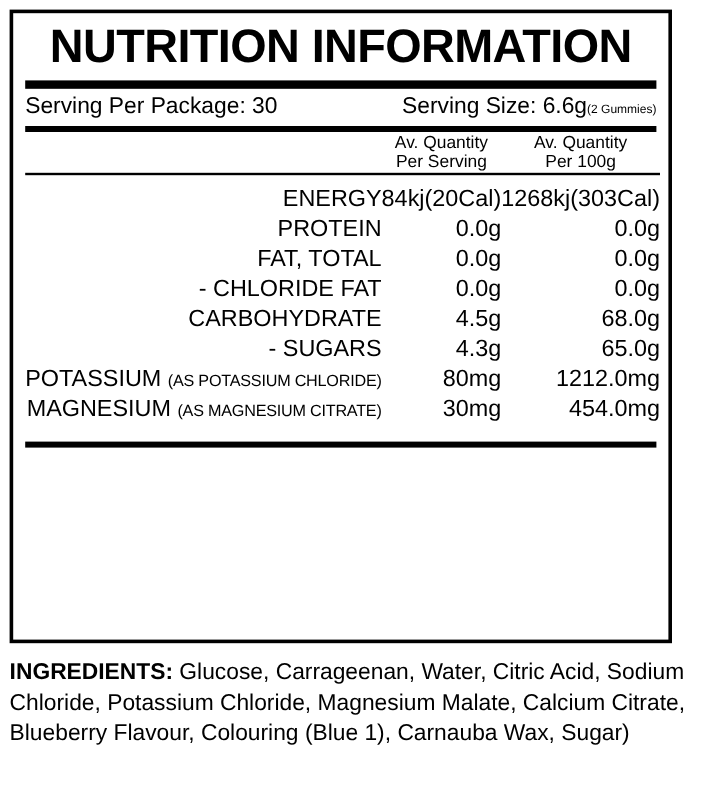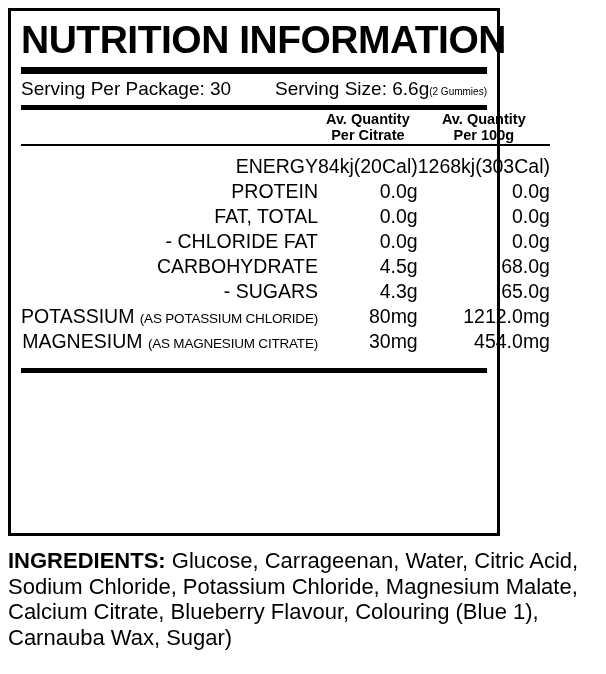--- a/index.html
+++ b/index.html
@@ -12,21 +12,21 @@
     height: 674px;
     font-family: "Liberation Sans", sans-serif;
     color: #000000;
     overflow: hidden;
   }
 
   .panel {
     position: absolute;
     left: 8px;
     top: 8px;
-    width: 492px;
+    width: 552px;
     height: 528px;
     border: 3px solid #000000;
     box-sizing: border-box;
     background: #ffffff;
     padding-left: 32px;
   }
 
   .inner {
     position: absolute;
     left: 10px;
@@ -84,38 +84,38 @@
   }
   td.val {
     text-align: right;
     white-space: nowrap;
   }
   .col-serving { width: 150px; }
   .col-100g { width: 168px; }
 
   .hdr td {
     font-size: 14.5px;
-    font-weight: bold;
+    font-weight: normal;
     text-align: center;
     line-height: 16px;
     padding: 5px 0 6px 0;
   }
   .qualifier {
     font-size: 13.5px;
     letter-spacing: -0.2px;
   }
 
   .spacer-row td { height: 6px; padding: 0; }
 
   .ingredients {
     position: absolute;
     left: 8px;
     top: 548px;
     width: 592px;
-    font-size: 22px;
+    font-size: 19px;
     line-height: 25.5px;
   }
   .ingredients b { font-weight: bold; }
 </style>
 </head>
 <body>
 
 <div class="panel">
   <div class="inner">
 
@@ -131,21 +131,21 @@
     </div>
 
     <div class="rule-med"></div>
 
     <table class="nutrition">
       <tbody>
         <tr class="hdr">
           <td class="name"></td>
           <td class="col-serving">
             <div>Av. Quantity</div>
-            <div>Per Citrate</div>
+            <div>Per Serving</div>
           </td>
           <td class="col-100g">
             <div>Av. Quantity</div>
             <div>Per 100g</div>
           </td>
         </tr>
         <tr>
           <td colspan="3" style="padding:0">
             <div class="rule-thin"></div>
           </td>

